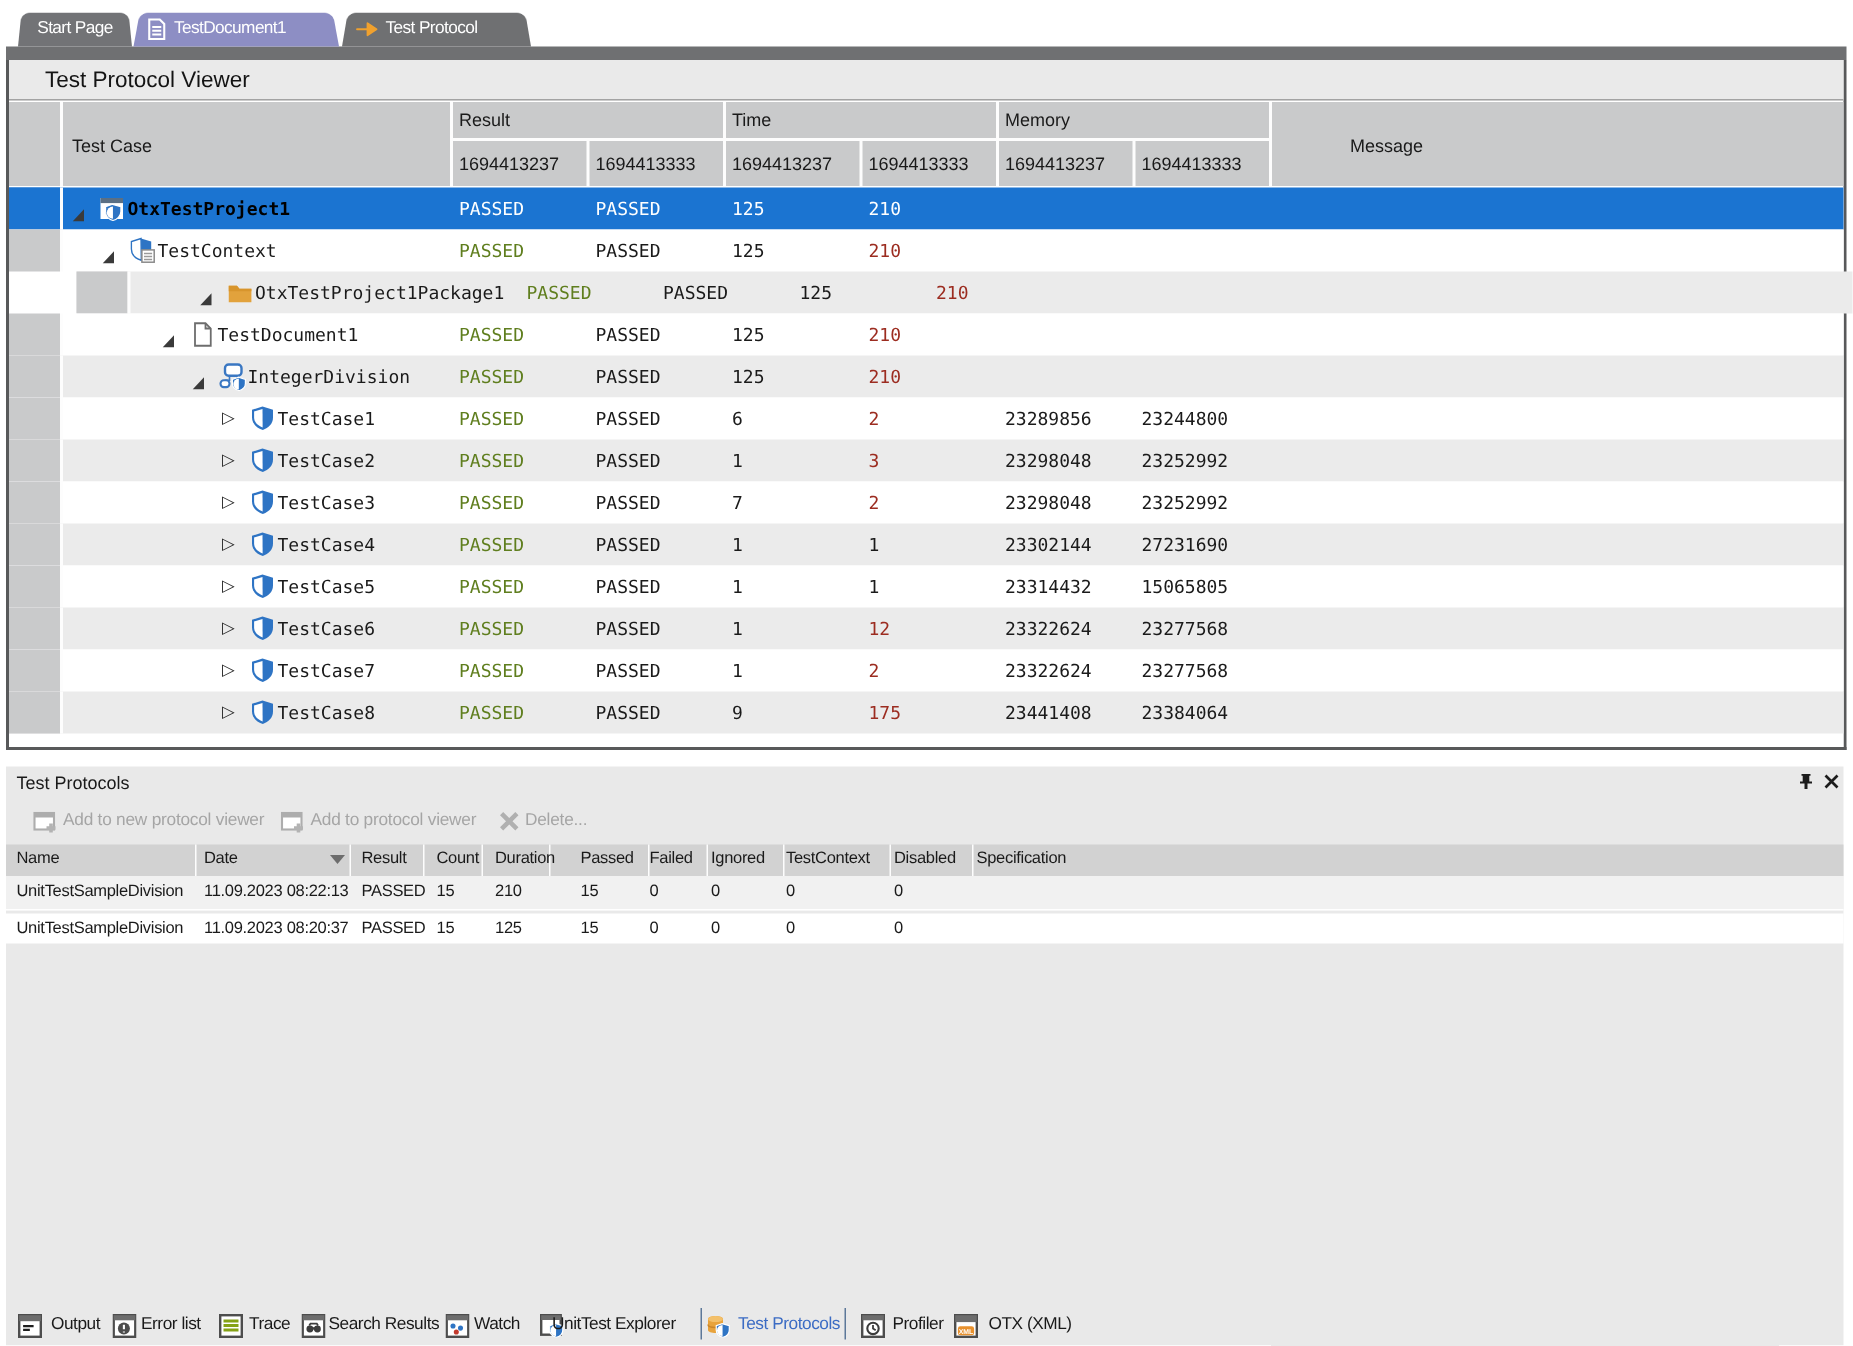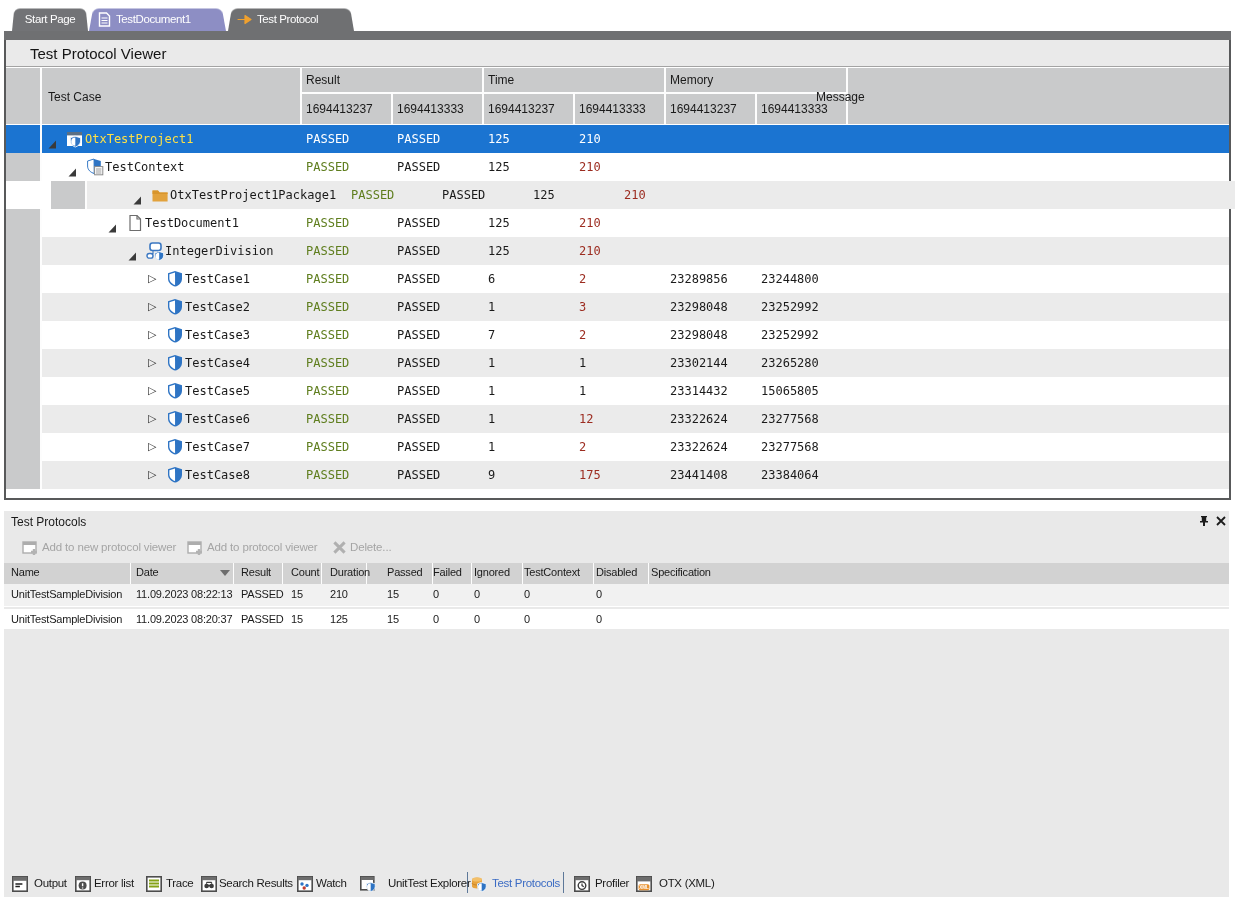--- a/index.html
+++ b/index.html
@@ -32,21 +32,21 @@
   #grid-body { left:0; top:85px; width:1223px; height:373px; background:#ffffff; }
   .trow { position:absolute; left:0; width:1223px; height:28px; background:#ffffff; }
   .trow.alt { background:#ebebeb; }
   .trow.sel { background:#1b74d1; color:#ffffff; }
   .trow .gutter { position:absolute; left:0; top:0; width:34px; height:28px; background:#c9cacb; }
   .trow.sel .gutter { background:#1b74d1; }
   .trow .gutsep { position:absolute; left:34px; top:0; width:2px; height:28px; background:#fdfdfd; }
   .mono { font-family:"DejaVu Sans Mono", monospace; font-size:12px; }
   .cell { position:absolute; top:0; height:28px; line-height:28px; white-space:nowrap; }
   .trow .name { color:#1a1a1a; }
-  .trow.sel .name { color:#fde047; }
+  .trow.sel .name { color:#000000;font-weight:bold; }
   .val-pass1 { color:#5f7e1e; }
   .val-dark  { color:#1a1a1a; }
   .val-red   { color:#9c2c20; }
   .trow.sel .val-pass1, .trow.sel .val-dark, .trow.sel .val-red { color:#ffffff; }
   .exp-open { position:absolute; width:9px; height:9px; top:10px; }
   .exp-closed { position:absolute; top:0; height:28px; line-height:27px; font-size:11px; color:#252525;
      font-family:"DejaVu Sans", sans-serif; }
   .ticon { position:absolute; top:5px; width:18px; height:18px; }
   .ticon svg { display:block; }
 
@@ -120,21 +120,21 @@
         <div class="hsep-v" style="left:34px;height:56px"></div>
         <div class="hsep-v" style="left:294px;height:56px"></div>
         <div class="hsep-v" style="left:476px;height:56px"></div>
         <div class="hsep-v" style="left:658px;height:56px"></div>
         <div class="hsep-v" style="left:840px;height:56px"></div>
         <div style="position:absolute;left:294px;top:24px;width:546px;height:2px;background:#fdfdfd"></div>
         <div class="hsep-v" style="left:385px;top:26px;height:30px"></div>
         <div class="hsep-v" style="left:567px;top:26px;height:30px"></div>
         <div class="hsep-v" style="left:749px;top:26px;height:30px"></div>
         <div class="hlabel" style="left:42px;top:22px">Test Case</div>
-        <div class="hlabel" style="left:810px;top:22px">Message</div>
+        <div class="hlabel" style="left:894px;top:22px">Message</div>
         <div class="hlabel" style="left:300px;top:5px">Result</div>
         <div class="hlabel" style="left:300px;top:34px">1694413237</div>
         <div class="hlabel" style="left:391px;top:34px">1694413333</div>
         <div class="hlabel" style="left:482px;top:5px">Time</div>
         <div class="hlabel" style="left:482px;top:34px">1694413237</div>
         <div class="hlabel" style="left:573px;top:34px">1694413333</div>
         <div class="hlabel" style="left:664px;top:5px">Memory</div>
         <div class="hlabel" style="left:664px;top:34px">1694413237</div>
         <div class="hlabel" style="left:755px;top:34px">1694413333</div>
       </div>
@@ -309,21 +309,21 @@
               <path d="M9 1 L16 3.2 V8.4 C16 12.6 13 15.4 9.2 16.6 C5.4 15.4 2 12.6 2 8.4 V3.2 Z" fill="#2e74c4"></path>
               <path d="M9 2.6 L9.1 15 C6 13.9 3.4 11.6 3.4 8.4 V4.3 Z" fill="#ffffff"></path>
             </svg>
           </span>
           <span class="cell mono name" style="left:179px">TestCase4</span>
           <span class="cell mono val-pass1" style="left:300px">PASSED</span>
           <span class="cell mono val-dark" style="left:391px">PASSED</span>
           <span class="cell mono val-dark" style="left:482px">1</span>
           <span class="cell mono val-dark" style="left:573px">1</span>
           <span class="cell mono val-dark" style="left:664px">23302144</span>
-          <span class="cell mono val-dark" style="left:755px">23265280</span>
+          <span class="cell mono val-dark" style="left:755px">27231690</span>
         </div>
         <div class="trow" style="top: 252px;">
           <div class="gutter"></div>
           <div class="gutsep"></div>
           <span class="exp-closed cell" style="left:142px">▷</span>
           <span class="ticon" style="left:160px">
             <svg width="18" height="18" viewBox="0 0 18 18">
               <path d="M9 1 L16 3.2 V8.4 C16 12.6 13 15.4 9.2 16.6 C5.4 15.4 2 12.6 2 8.4 V3.2 Z" fill="#2e74c4"></path>
               <path d="M9 2.6 L9.1 15 C6 13.9 3.4 11.6 3.4 8.4 V4.3 Z" fill="#ffffff"></path>
             </svg>
@@ -512,21 +512,21 @@
             <circle cx="10" cy="9.4" r="1.7" fill="#2e74c4"></circle>
             <circle cx="7.2" cy="12" r="1.7" fill="#c23a2e"></circle>
           </svg></span>
         <span class="dock-tx" style="left:312px">Watch</span>
         <span class="dock-ic" style="left:356px"><svg width="16" height="16" viewBox="0 0 16 16">
             <rect x="0.8" y="0.8" width="13" height="13" fill="#ffffff" stroke="#4d4d4d" stroke-width="1.6"></rect>
             <rect x="0.8" y="0.8" width="13" height="3.2" fill="#6d6d6d"></rect>
             <path d="M10.4 6.4 L15.2 7.8 V10.6 C15.2 13 13.4 14.8 11 15.5 C8.6 14.8 6.5 13 6.5 10.6 V7.8 Z" fill="#2e74c4" stroke="#ffffff" stroke-width="0.8"></path>
             <path d="M10.7 7.3 a2.9 2.9 0 0 0 0 7.4 z" fill="#ffffff"></path>
           </svg></span>
-        <span class="dock-tx" style="left:384px">UnitTest Explorer</span>
+        <span class="dock-tx" style="left:364px">UnitTest Explorer</span>
         <span class="dock-ic" style="left:467px"><svg width="16" height="16" viewBox="0 0 16 16">
             <path d="M1 3.4 C1 2.2 3.4 1.4 6 1.4 C8.6 1.4 11 2.2 11 3.4 V10.6 C11 11.8 8.6 12.6 6 12.6 C3.4 12.6 1 11.8 1 10.6 Z" fill="#e8a33c"></path>
             <ellipse cx="6" cy="3.4" rx="5" ry="2" fill="#f3c06a"></ellipse>
             <path d="M1 7 C1 8.2 3.4 9 6 9 C8.6 9 11 8.2 11 7" fill="none" stroke="#c9852a" stroke-width="1"></path>
             <path d="M10.4 6.4 L15.2 7.8 V10.6 C15.2 13 13.4 14.8 11 15.5 C8.6 14.8 6.5 13 6.5 10.6 V7.8 Z" fill="#2e74c4" stroke="#ffffff" stroke-width="0.8"></path>
             <path d="M10.7 7.3 a2.9 2.9 0 0 0 0 7.4 z" fill="#ffffff"></path>
           </svg></span>
         <span class="dock-tx sel" style="left:488px">Test Protocols</span>
         <span class="dock-ic" style="left:570px"><svg width="16" height="16" viewBox="0 0 16 16">
             <rect x="0.8" y="0.8" width="14.4" height="14.4" fill="#ffffff" stroke="#4d4d4d" stroke-width="1.6"></rect>

